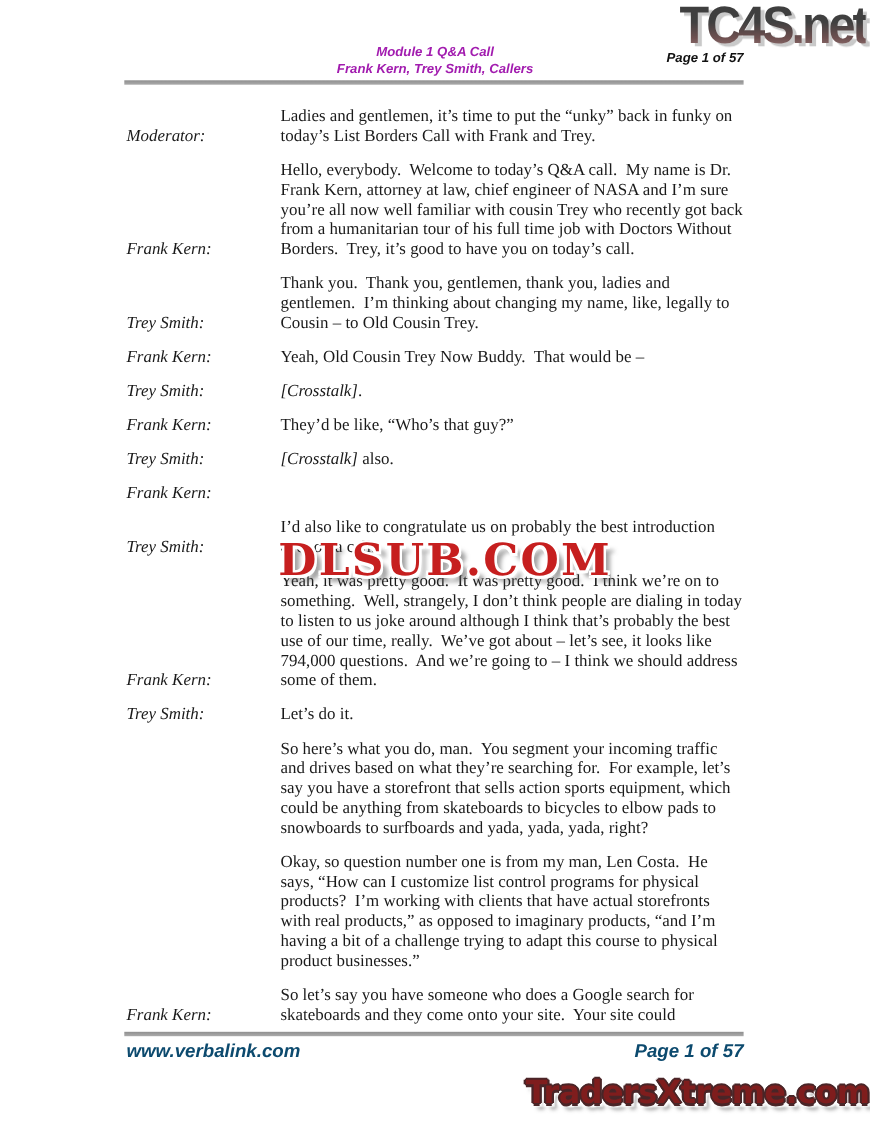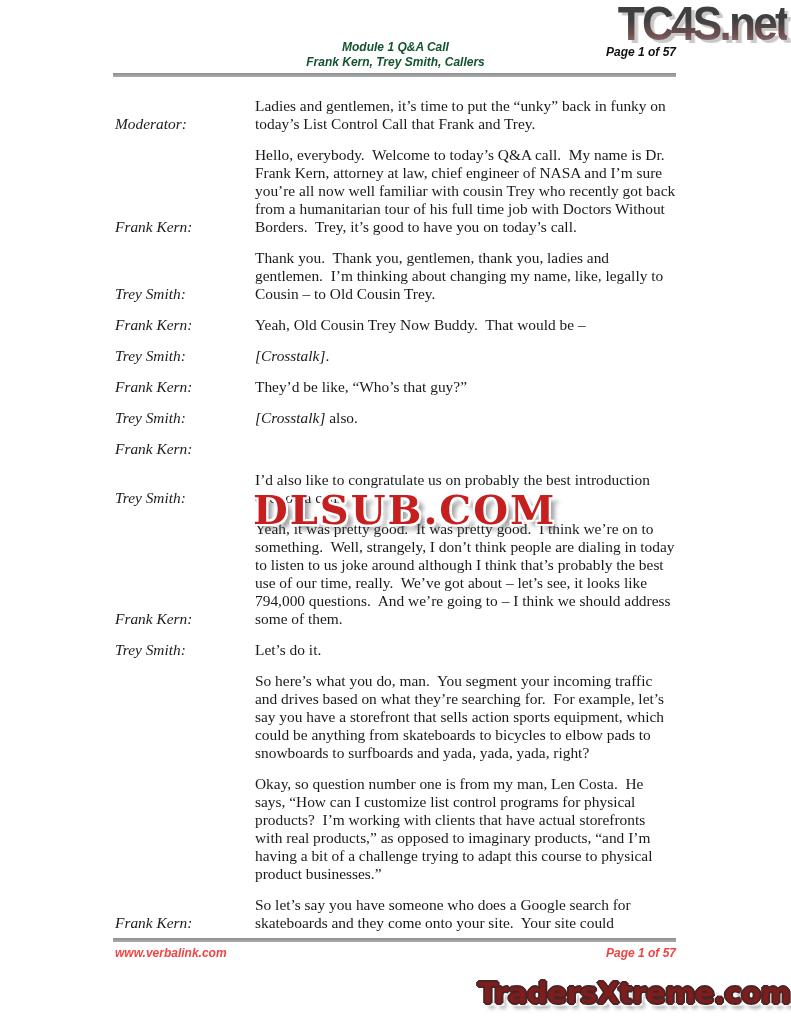--- a/index.html
+++ b/index.html
@@ -16,21 +16,21 @@
     transform:scaleX(.92); transform-origin:100% 0;
     background:linear-gradient(180deg,#3e3e3e 0%,#404040 42%,#6e5050 72%,#a08080 100%);
     -webkit-background-clip:text; background-clip:text; color:transparent;
     filter:drop-shadow(4px 3px 0 #c9c9c9);
   }
 
   
   .header-center {
     position:absolute; top:40px; left:115px; width:561px; text-align:center;
     font-family:"Liberation Sans", sans-serif; font-weight:bold; font-style:italic;
-    font-size:12px; line-height:15px; color:#14532d;
+    font-size:12px; line-height:15px; color:#a21caf;
   }
   .header-page {
     position:absolute; top:45px; right:115px;
     font-family:"Liberation Sans", sans-serif; font-weight:bold; font-style:italic;
     font-size:12px; color:#111;
   }
   .rule {
     position:absolute; left:113px; width:563px; height:4px;
     background:linear-gradient(180deg,#8f8f8f,#ababab);
   }
@@ -58,21 +58,21 @@
     text-shadow:
       -2px -2px 0 #ffffff, 2px -2px 0 #ffffff, -2px 2px 0 #ffffff, 2px 2px 0 #ffffff,
       -2px 0 0 #ffffff, 2px 0 0 #ffffff, 0 -2px 0 #ffffff, 0 2px 0 #ffffff,
       6px 6px 4px rgba(90,90,90,.55);
   }
 
   
   .footer-site, .footer-page {
     position:absolute; top:946px;
     font-family:"Liberation Sans", sans-serif; font-weight:bold; font-style:italic;
-    font-size:12px; color:#ef4444;
+    font-size:17px; color:#0c4a6e;
   }
   .footer-site { left:115px; }
   .footer-page { right:115px; }
 
   
   .tx-logo {
     position:absolute; top:978px; left:478px;
     font-family:"DejaVu Sans", sans-serif; font-weight:bold;
     font-size:29px; line-height:1.1; letter-spacing:-.5px;
     color:#7f1d1d;
@@ -95,21 +95,21 @@
     <div>Frank Kern, Trey Smith, Callers</div>
   </div>
   <div class="header-page">Page 1 of 57</div>
 
   <div class="rule rule-top"></div>
 
   <div class="transcript">
       <div class="t-row">
         <span class="speaker">Moderator:</span>
         <div class="dialogue">
-          <p><span>Ladies and gentlemen, it’s time to put the “unky” back in funky on today’s List Control Call that Frank and Trey.</span></p>
+          <p><span>Ladies and gentlemen, it’s time to put the “unky” back in funky on today’s List Borders Call with Frank and Trey.</span></p>
         </div>
       </div>
       <div class="t-row">
         <span class="speaker">Frank Kern:</span>
         <div class="dialogue">
           <p><span>Hello, everybody.  Welcome to today’s Q&amp;A call.  My name is Dr. Frank Kern, attorney at law, chief engineer of NASA and I’m sure you’re all now well familiar with cousin Trey who recently got back from a humanitarian tour of his full time job with Doctors Without Borders.  Trey, it’s good to have you on today’s call.</span></p>
         </div>
       </div>
       <div class="t-row">
         <span class="speaker">Trey Smith:</span>

